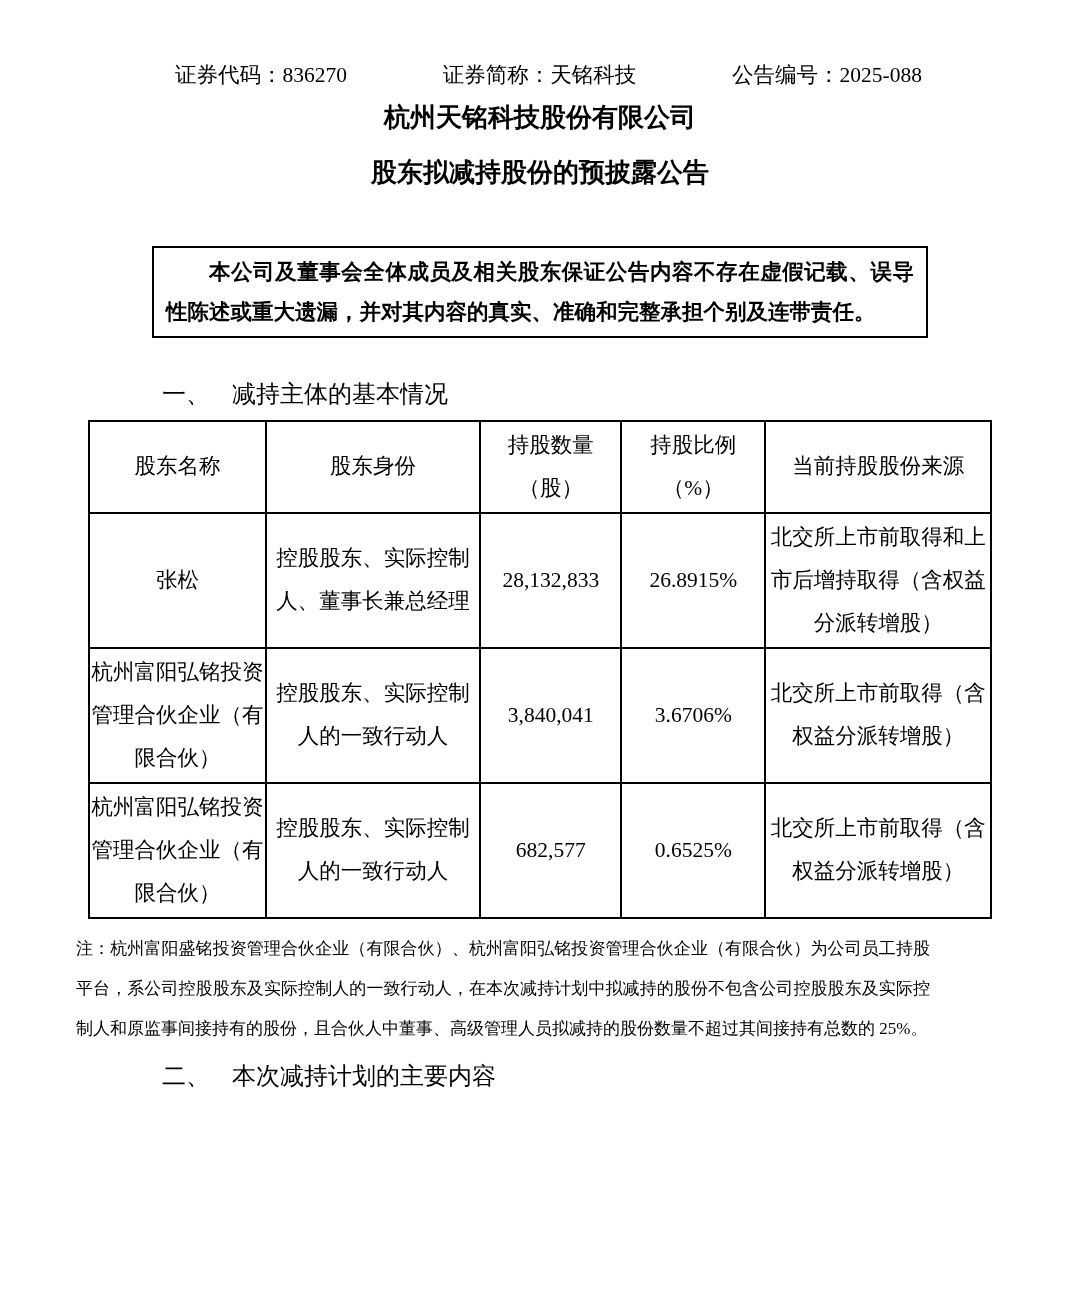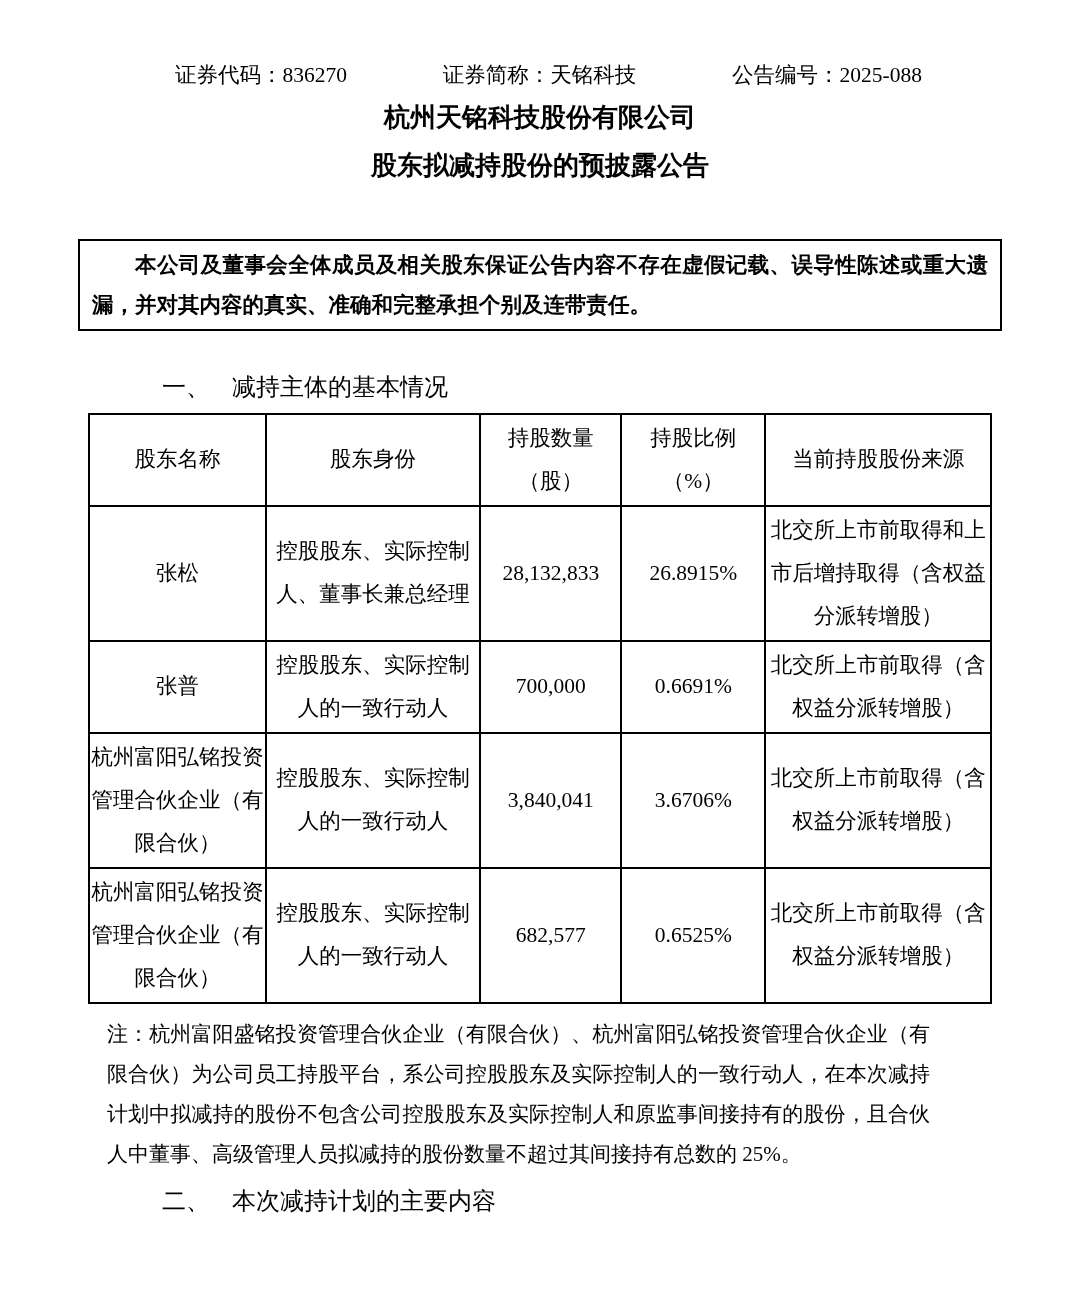--- a/index.html
+++ b/index.html
@@ -27,25 +27,25 @@
     white-space: nowrap;
   }
   .title {
     text-align: center;
     font-size: 26px;
     font-weight: 700;
     line-height: 31px;
     margin: 0;
   }
   .title-company { }
-  .title-announcement { margin-top: 17px; }
+  .title-announcement { margin-top: 24px; }
 
   .disclaimer-box {
     margin: 58px auto 0 auto;
-    width: 924px;
+    width: 776px;
     box-sizing: border-box;
     border: 2px solid #000000;
     padding: 4px 12px;
   }
   .disclaimer-box p {
     margin: 0;
     font-size: 21.5px;
     font-weight: 700;
     line-height: 40px;
     text-indent: 2em;
@@ -85,22 +85,22 @@
   .col-identity { width: 23.8%; }
   .col-shares   { width: 15.6%; }
   .col-ratio    { width: 16.0%; }
   .col-source   { width: 25.0%; }
 
   td.cell-name      { padding: 2px 10px; }
   td.cell-identity  { padding: 2px 14px; }
   td.cell-source    { padding: 2px 5px; }
 
   .note {
-    margin: 10px 150px 0 107px;
-    font-size: 21px;
+    margin: 10px 150px 0 76px;
+    font-size: 17px;
     line-height: 40px;
     text-align: justify;
   }
 </style>
 </head>
 <body>
 
 <div class="page">
 
   <div class="doc-header">
@@ -142,27 +142,20 @@
     </thead>
     <tbody>
       <tr>
         <td class="cell-name">张松</td>
         <td class="cell-identity">控股股东、实际控制人、董事长兼总经理</td>
         <td class="cell-shares">28,132,833</td>
         <td class="cell-ratio">26.8915%</td>
         <td class="cell-source">北交所上市前取得和上市后增持取得（含权益分派转增股）</td>
       </tr>
       <tr>
-        <td class="cell-name">张普</td>
-        <td class="cell-identity">控股股东、实际控制人的一致行动人</td>
-        <td class="cell-shares">700,000</td>
-        <td class="cell-ratio">0.6691%</td>
-        <td class="cell-source">北交所上市前取得（含权益分派转增股）</td>
-      </tr>
-      <tr>
         <td class="cell-name">杭州富阳弘铭投资管理合伙企业（有限合伙）</td>
         <td class="cell-identity">控股股东、实际控制人的一致行动人</td>
         <td class="cell-shares">3,840,041</td>
         <td class="cell-ratio">3.6706%</td>
         <td class="cell-source">北交所上市前取得（含权益分派转增股）</td>
       </tr>
       <tr>
         <td class="cell-name">杭州富阳弘铭投资管理合伙企业（有限合伙）</td>
         <td class="cell-identity">控股股东、实际控制人的一致行动人</td>
         <td class="cell-shares">682,577</td>

